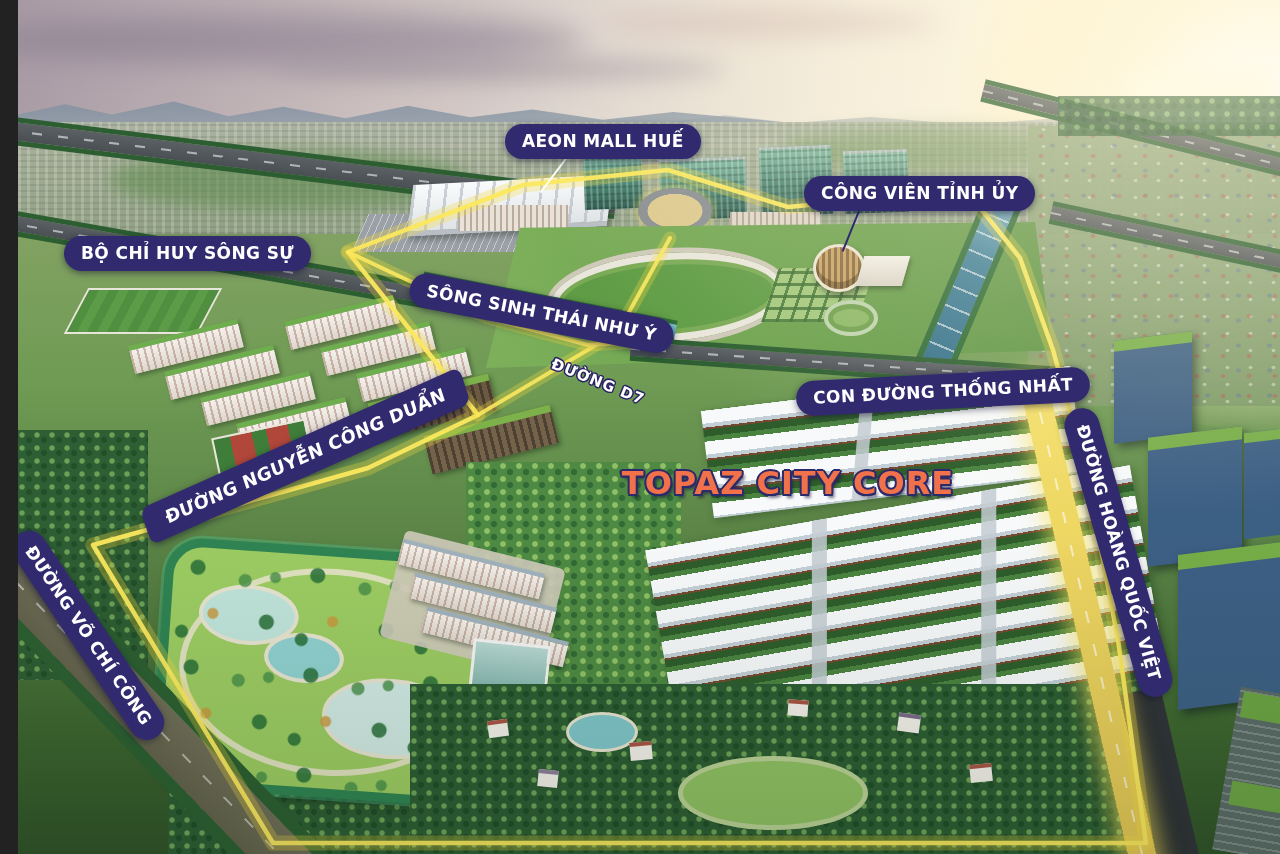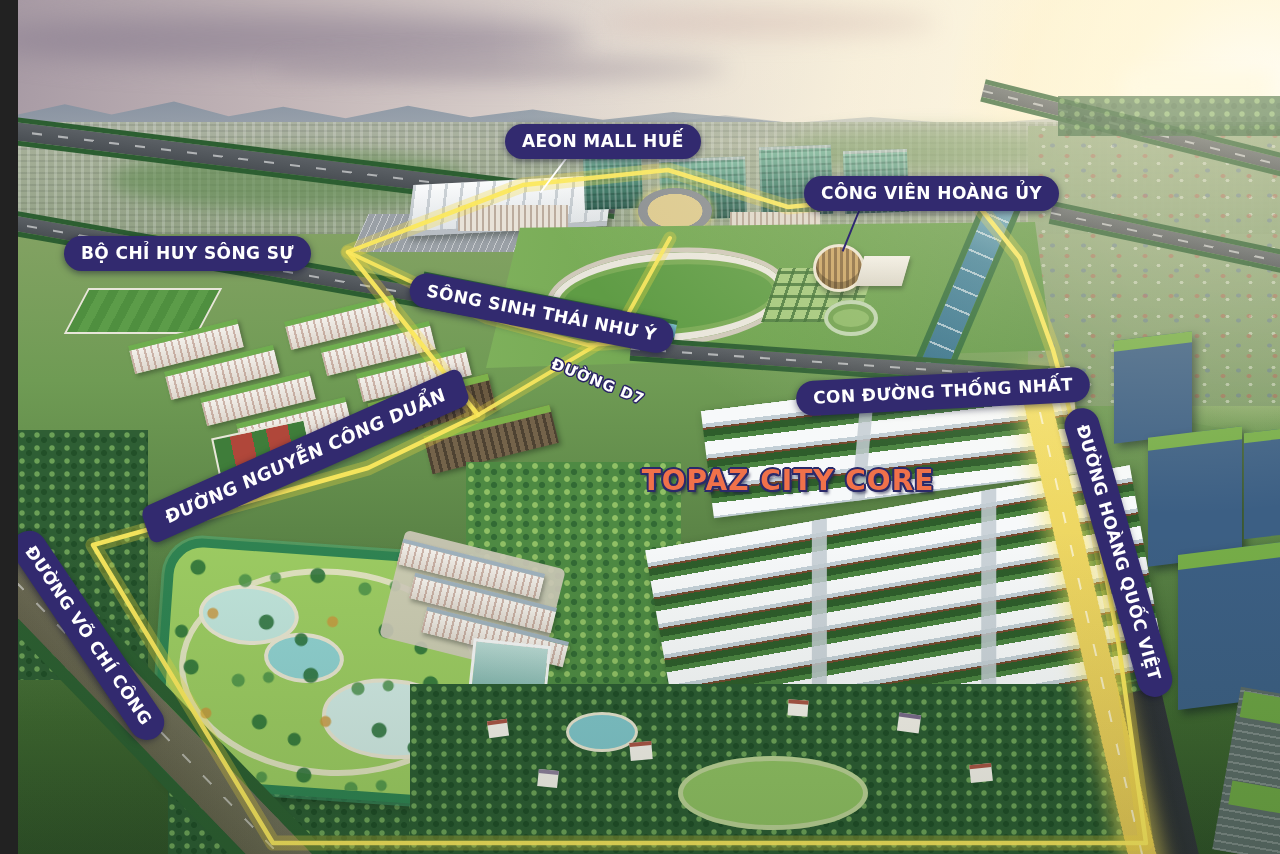--- a/index.html
+++ b/index.html
@@ -62,21 +62,21 @@
     font-size:17px;line-height:1;padding:9px 17px;border-radius:999px;white-space:nowrap;
     letter-spacing:.4px;box-shadow:0 2px 7px rgba(8,8,40,.5);
   }
   .ribbon{border-radius:9px;padding:10px 22px;}
   .outline-text{
     position:absolute;z-index:40;color:#fff;font-weight:bold;white-space:nowrap;
     text-shadow:-1.5px 0 0 #2a2465,1.5px 0 0 #2a2465,0 -1.5px 0 #2a2465,0 1.5px 0 #2a2465,
       -1px -1px 0 #2a2465,1px -1px 0 #2a2465,-1px 1px 0 #2a2465,1px 1px 0 #2a2465;
   }
   .title{
-    position:absolute;z-index:41;font-size:28px;font-weight:bold;letter-spacing:1px;color:#f0714a;
+    position:absolute;z-index:41;font-size:32px;font-weight:bold;letter-spacing:1px;color:#f0714a;
     text-shadow:-2px 0 0 #2b2a6a,2px 0 0 #2b2a6a,0 -2px 0 #2b2a6a,0 2px 0 #2b2a6a,
       -1.5px -1.5px 0 #2b2a6a,1.5px -1.5px 0 #2b2a6a,-1.5px 1.5px 0 #2b2a6a,1.5px 1.5px 0 #2b2a6a,
       3px 4px 3px rgba(20,18,60,.55);
     white-space:nowrap;
   }
   svg.boundary{position:absolute;left:0;top:0;z-index:30;pointer-events:none;}
 </style>
 </head>
 <body>
 
@@ -269,21 +269,21 @@
       <path d="M460,415 L600,332 L652,238" stroke="#fbe85e" stroke-width="4" opacity="0.9"></path>
       <path d="M330,252 L470,318 L570,345 L648,340" stroke="#f5d93e" stroke-width="13" opacity="0.3"></path>
       <path d="M330,252 L470,318 L570,345 L648,340" stroke="#fbe85e" stroke-width="4" opacity="0.9"></path>
     </g>
   </svg>
 
   <div class="abs" style="left:549px;top:156px;width:2px;height:46px;background:#ffffff;transform:rotate(37deg);transform-origin:top center;z-index:39;"></div>
   <div class="abs" style="left:842px;top:206px;width:2px;height:49px;background:#2f2873;transform:rotate(22deg);transform-origin:top center;z-index:39;"></div>
 
   <div class="pill" style="left:487px;top:124px;">AEON MALL HUẾ</div>
-  <div class="pill" style="left:786px;top:176px;">CÔNG VIÊN HOÀNG ỦY</div>
+  <div class="pill" style="left:786px;top:176px;">CÔNG VIÊN TỈNH ỦY</div>
   <div class="pill" style="left:46px;top:236px;">BỘ CHỈ HUY SÔNG SỰ</div>
   <div class="pill" style="left:392px;top:270px;transform:rotate(11deg);transform-origin:left center;">SÔNG SINH THÁI NHƯ Ý</div>
   <div class="outline-text" style="left:534px;top:354px;font-size:15px;letter-spacing:1px;transform:rotate(22deg);transform-origin:left center;">ĐƯỜNG D7</div>
   <div class="pill" style="left:778px;top:374px;transform:rotate(-3deg);">CON ĐƯỜNG THỐNG NHẤT</div>
   <div class="title" style="left:770px;top:464px;transform:translateX(-50%);">TOPAZ CITY CORE</div>
   <div class="pill ribbon" style="left:128px;top:508px;font-size:18px;transform:rotate(-24deg) skewX(-6deg);transform-origin:left center;">ĐƯỜNG NGUYỄN CÔNG DUẨN</div>
   <div class="pill" style="left:16px;top:524px;transform:rotate(56deg);transform-origin:left top;">ĐƯỜNG VÕ CHÍ CÔNG</div>
   <div class="pill" style="left:1076px;top:404px;transform:rotate(74deg);transform-origin:left top;">ĐƯỜNG HOÀNG QUỐC VIỆT</div>
 
   <div class="abs" style="left:0;top:0;width:1280px;height:854px;z-index:35;pointer-events:none;

